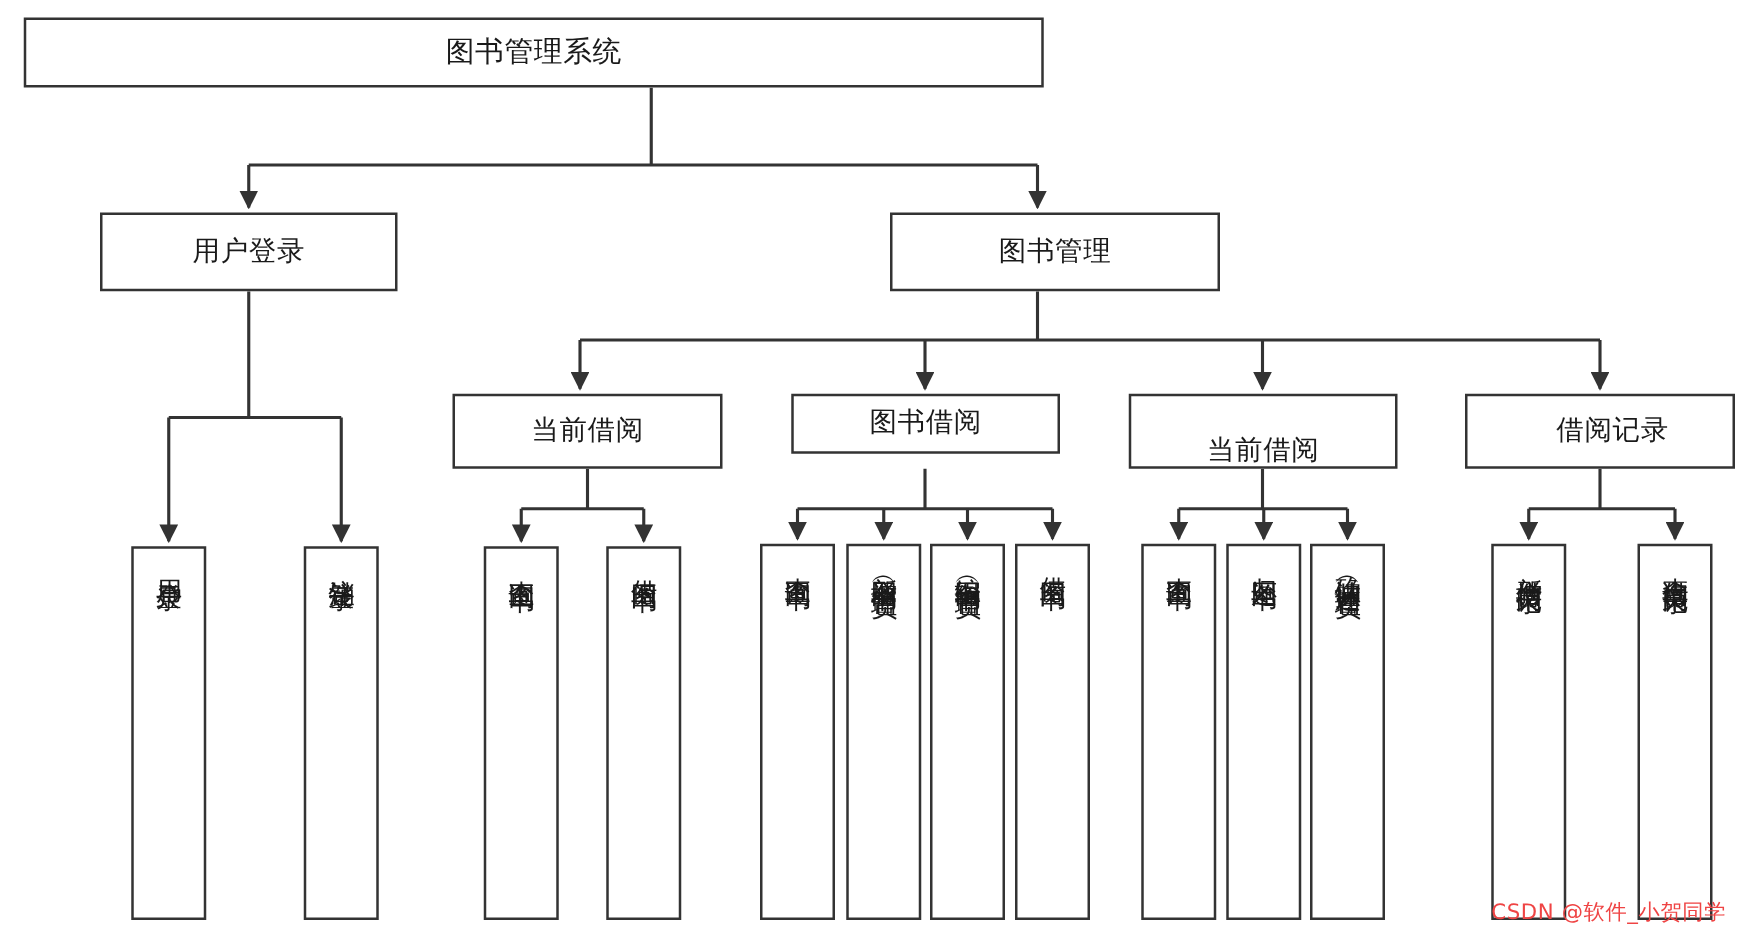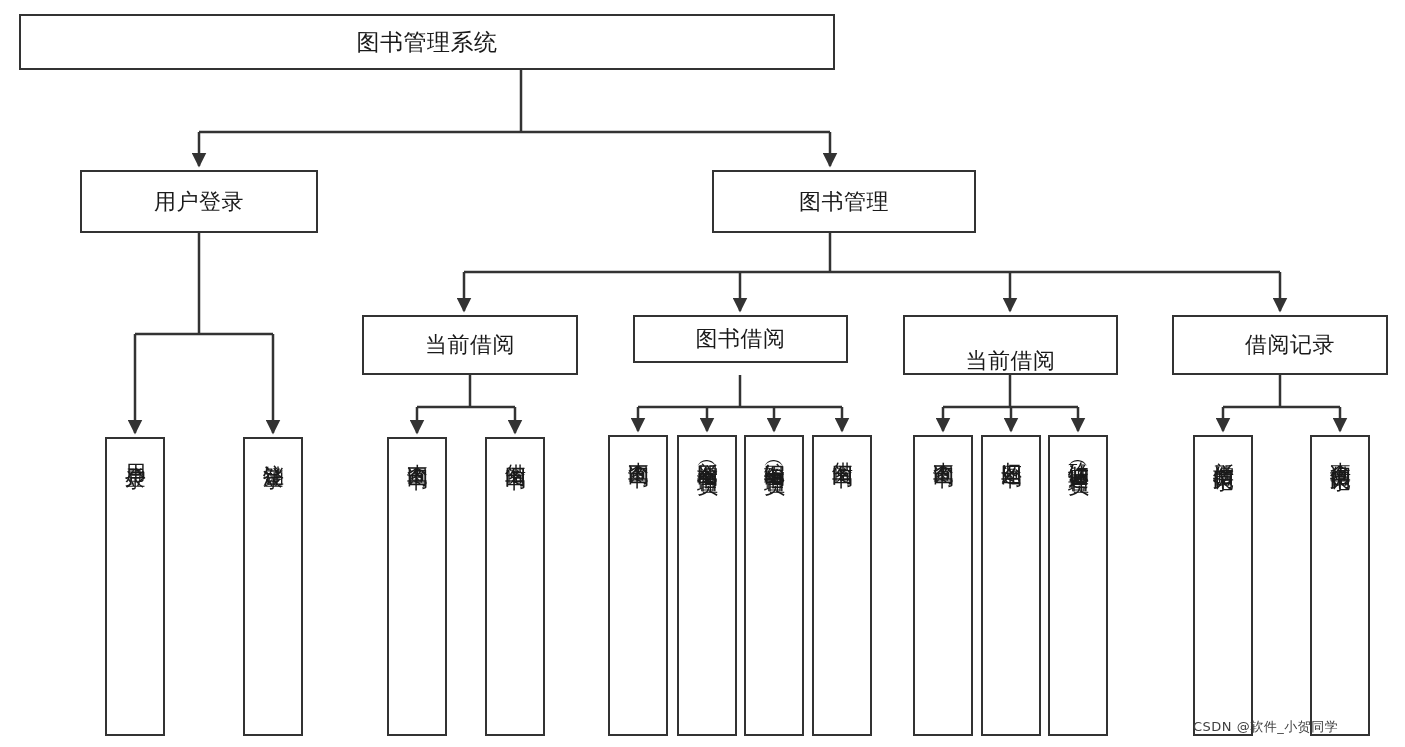--- a/index.html
+++ b/index.html
@@ -59,22 +59,22 @@
   .node.v .label {
     writing-mode: vertical-rl;
     text-orientation: upright;
     font-size: 21px;
     line-height: 1.18;
     letter-spacing: 2px;
     white-space: nowrap;
   }
   .watermark {
     position: absolute;
-    color: #404040;
-    font-size: 13px;
+    color: #ef4444;
+    font-size: 17px;
     letter-spacing: 0.5px;
     white-space: nowrap;
     user-select: none;
   }
 </style>
 </head>
 <body>
 
 <div id="diagram">
 

